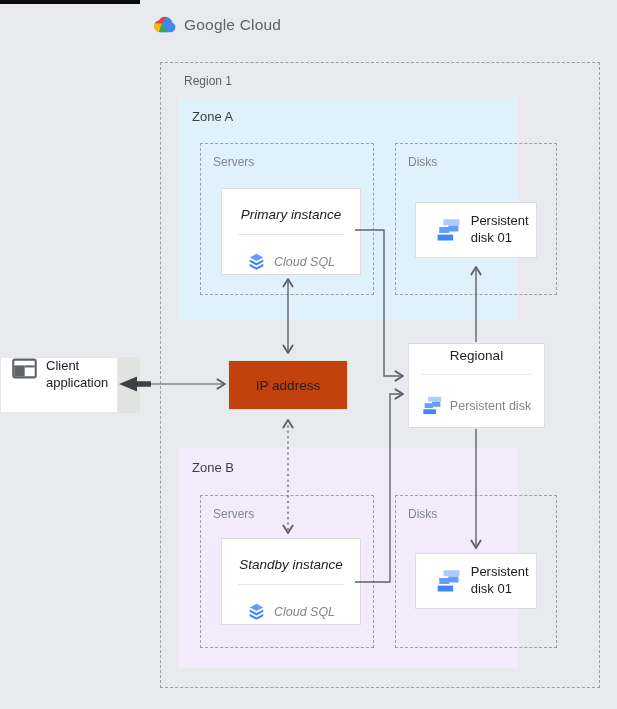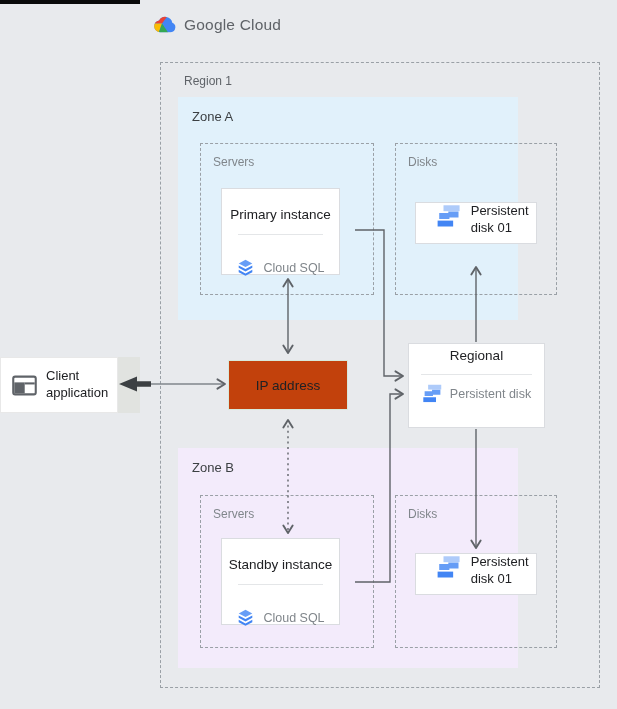--- a/index.html
+++ b/index.html
@@ -30,49 +30,49 @@
 
   .group { position: absolute; border: 1px dashed #9aa0a6; }
   .group-label { position: absolute; left: 12px; top: 11px; font-size: 12px; color: #80868b; }
   .servers-a { left: 200px; top: 143px; width: 174px; height: 152px; }
   .disks-a   { left: 395px; top: 143px; width: 162px; height: 152px; }
   .servers-b { left: 200px; top: 495px; width: 174px; height: 153px; }
   .disks-b   { left: 395px; top: 495px; width: 162px; height: 153px; }
 
   .card { position: absolute; background: #ffffff; border: 1px solid #dadce0; }
 
-  .instance-card { width: 119px; height: 87px; }
+  .instance-card { width: 140px; height: 87px; font-style: italic; }
   .card-title { text-align: center; font-size: 13.5px; color: #202124; padding-top: 18px; }
   .card-divider { border-top: 1px solid #e4e6e8; margin: 12px 16px 0 16px; }
-  .card-product { display: flex; align-items: center; justify-content: center; gap: 8px; margin-top: 23px; }
+  .card-product { display: flex; align-items: center; justify-content: center; gap: 8px; margin-top: 17px; }
   .card-product span { font-size: 12.5px; color: #80868b; }
 
   .primary-card { left: 221px; top: 188px; }
   .standby-card { left: 221px; top: 538px; }
 
-  .disk-card { width: 122px; height: 42px; display: flex; justify-content: center; gap: 9px; padding-left: 20px; }
+  .disk-card { width: 122px; height: 56px; display: flex; align-items: center; justify-content: center; gap: 9px; padding-left: 20px; }
   .disk-card .disk-label { font-size: 13px; color: #202124; line-height: 1.3; width: 66px; }
   .disk01-card { left: 415px; top: 202px; }
   .disk02-card { left: 415px; top: 553px; }
 
   .regional-card { left: 408px; top: 343px; width: 137px; height: 85px; }
   .regional-card .card-title { padding-top: 4px; }
   .regional-card .card-divider { margin: 11px 12px 0 12px; }
-  .regional-card .card-product { margin-top: 8px; gap: 7px; }
+  .regional-card .card-product { margin-top: 20px; gap: 7px; }
 
   .ip-box {
     position: absolute; left: 228px; top: 360px; width: 120px; height: 50px;
     background: #c2410c; border: 1px solid #d7e9dc;
     display: flex; align-items: center; justify-content: center;
   }
   .ip-box span { font-size: 13.5px; color: #202124; }
 
   .client-card {
     left: 0px; top: 357px; width: 118px; height: 56px; border: 1px solid #e8e8e8;
-    display: flex; align-items: center; gap: 9px; padding-left: 11px;
+    display: flex; gap: 9px; padding-left: 11px;
   }
   .client-card .client-label { font-size: 13px; color: #202124; line-height: 1.3; width: 62px; }
   .client-edge-block { position: absolute; left: 118px; top: 357px; width: 22px; height: 56px; background: #e1e3e0; }
 
   .arrows { position: absolute; left: 0; top: 0; width: 617px; height: 709px; pointer-events: none; }
 </style>
 </head>
 <body>
 
 <div class="stage">

